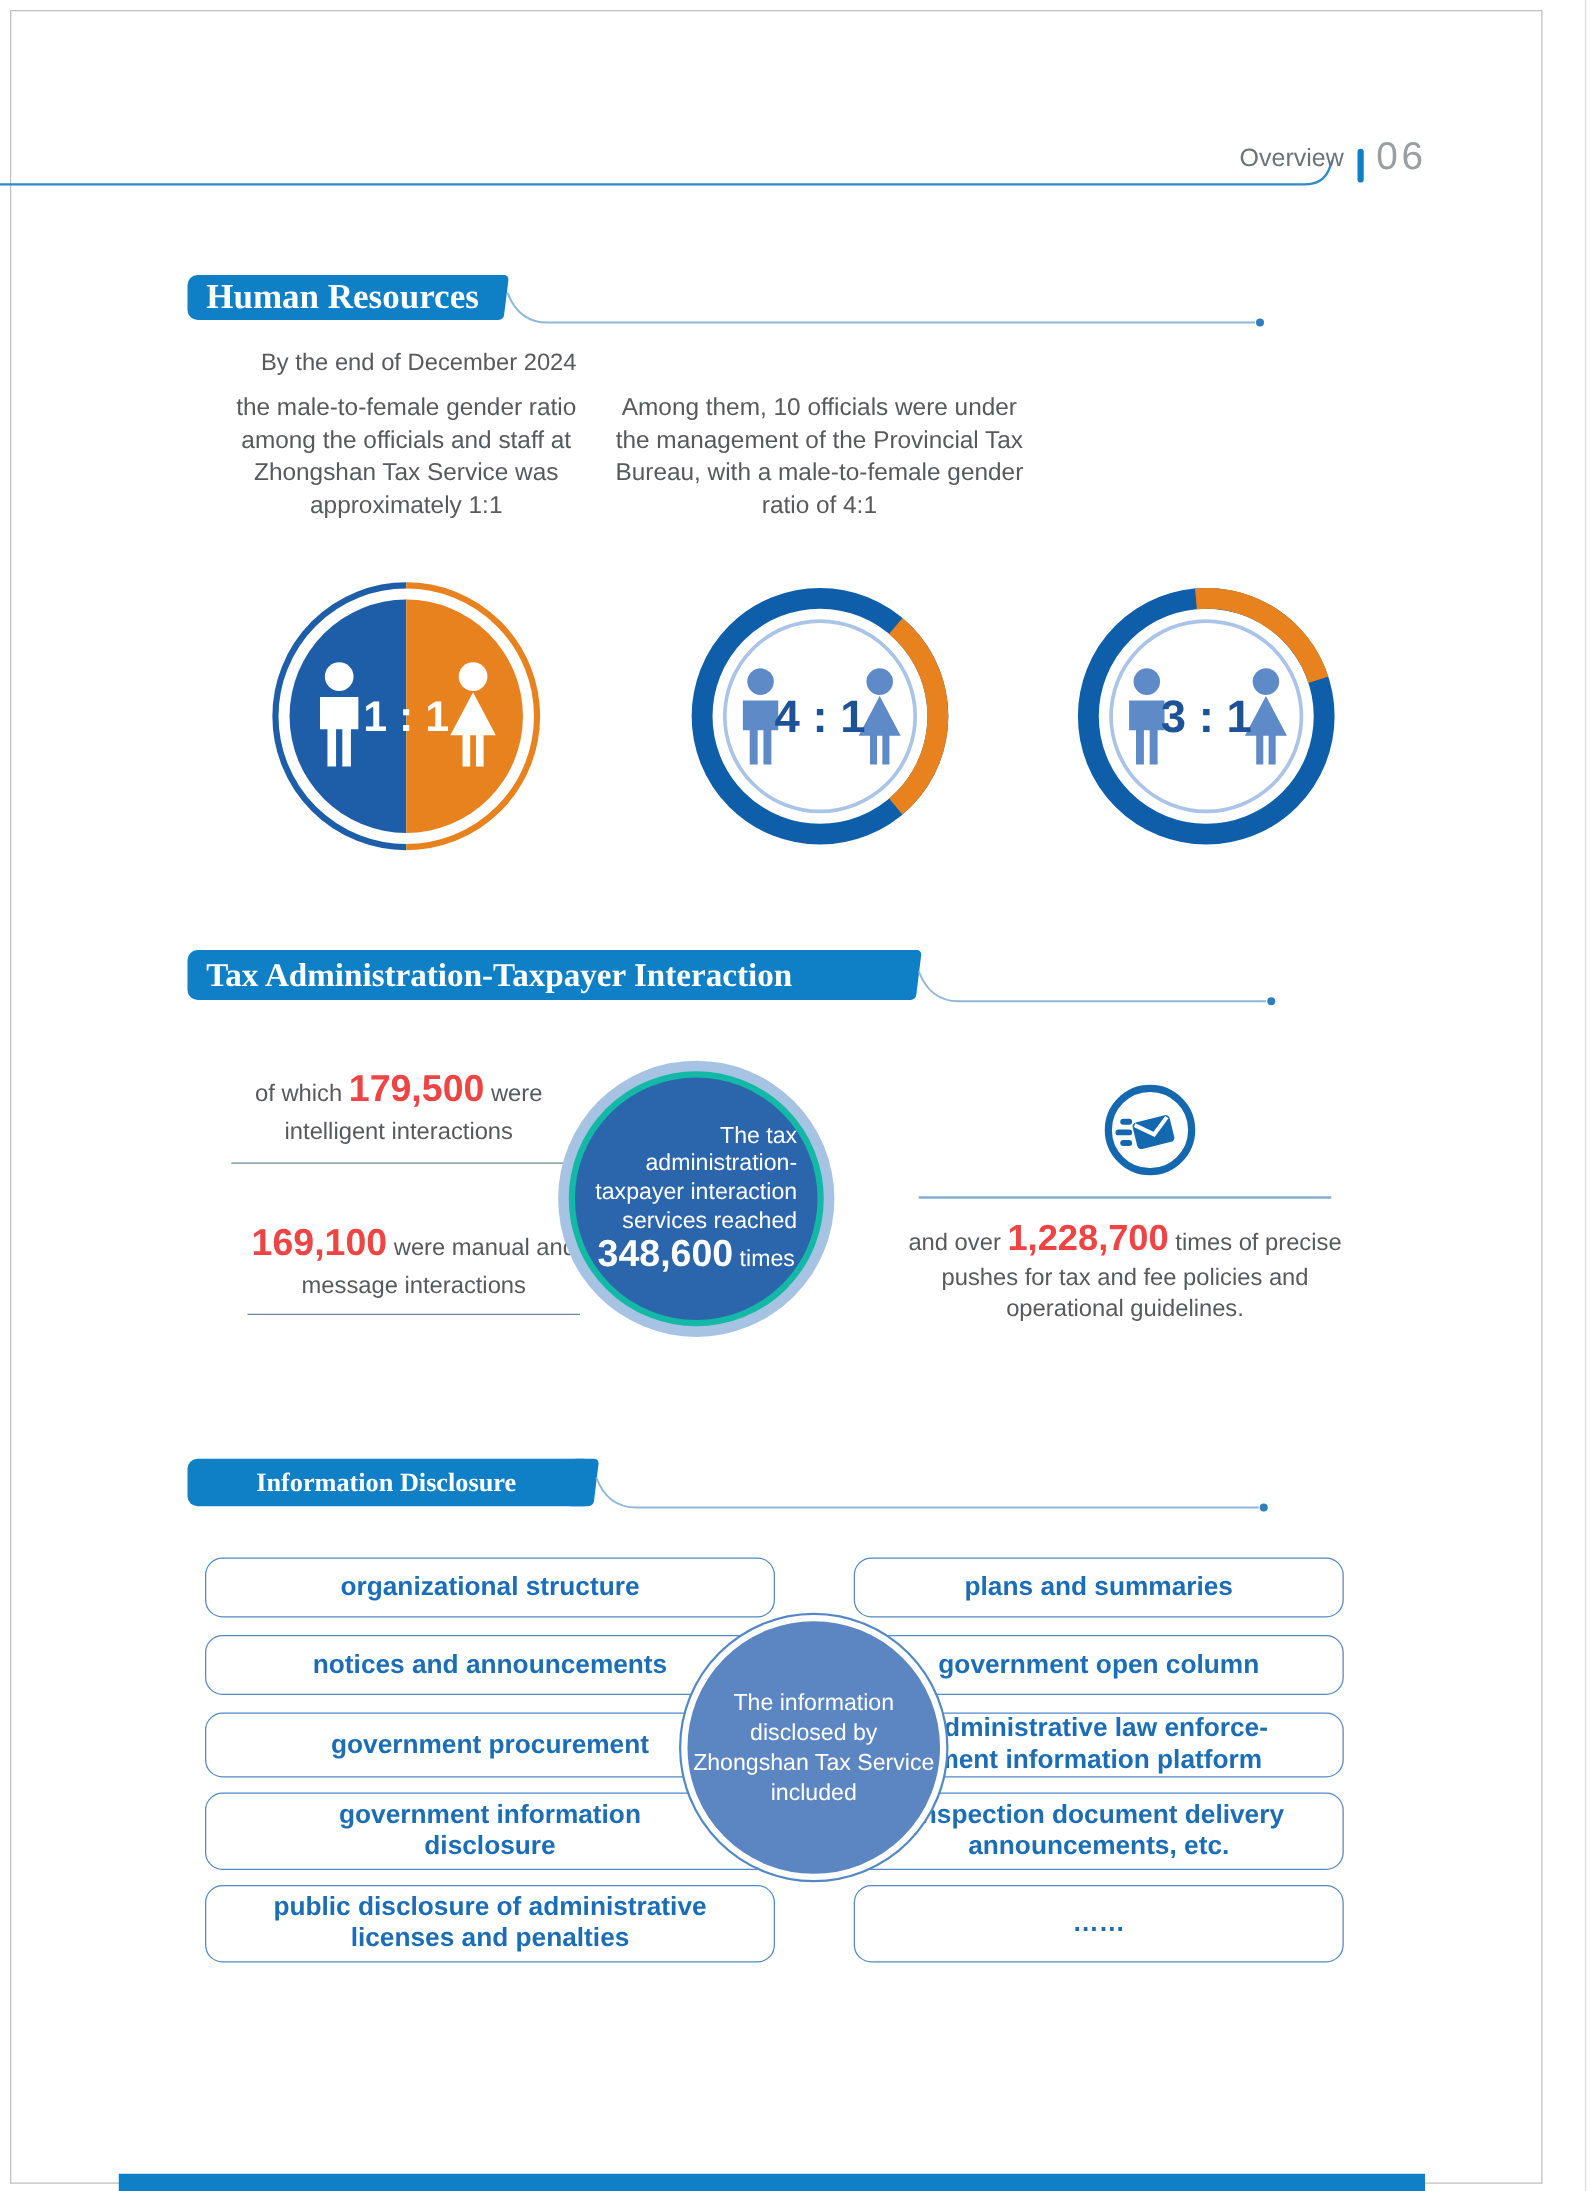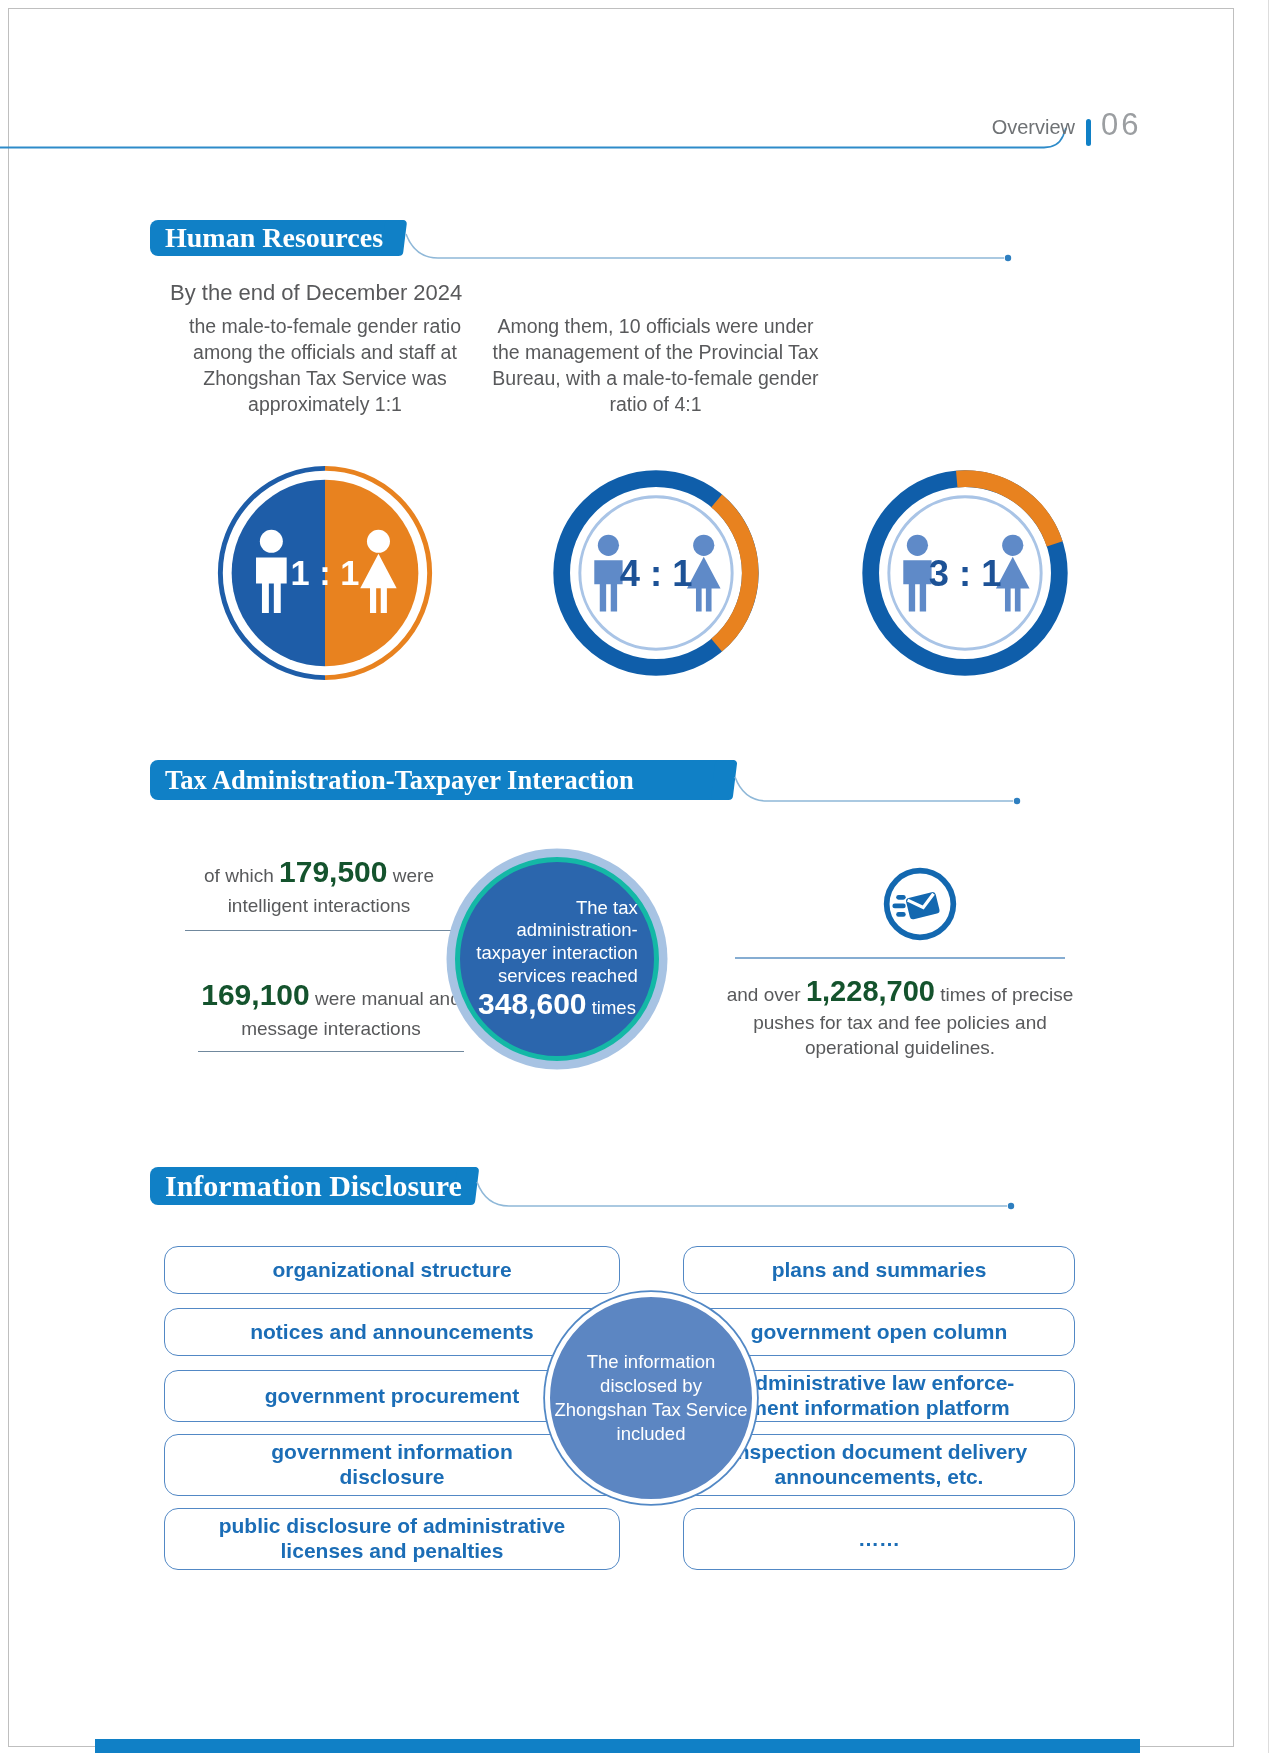--- a/index.html
+++ b/index.html
@@ -14,24 +14,24 @@
   .ov-bar{left:1086px;top:119px;width:5px;height:27px;border-radius:3px;background:#1080c6;}
   .ov-num{left:1101px;top:107px;font-size:31px;color:#9b9ea1;letter-spacing:3px;}
   
   .badge{position:absolute;height:36px;background:#1080c6;border-radius:8px 3px 3px 8px;
          display:flex;align-items:center;padding-left:15px;box-sizing:border-box;}
   .badge::after{content:'';position:absolute;right:-7px;top:0;width:22px;height:100%;
          background:#1080c6;transform:skewX(-7deg);border-radius:4px;}
   .badge span{position:relative;z-index:2;font-family:"Liberation Serif","DejaVu Serif",serif;
          font-weight:bold;color:#fff;white-space:nowrap;}
   
-  .intro{left:170px;top:280px;width:330px;font-size:22px;}
+  .intro{left:170px;top:280px;width:330px;text-align:center;font-size:19px;}
   .colTxt{top:313px;text-align:center;font-size:19.5px;line-height:1.34;}
   .stat{text-align:center;font-size:19px;line-height:1.35;border-bottom:1.5px solid #70889d;}
-  .bignum{font-size:30px;font-weight:bold;color:#14532d;}
+  .bignum{font-size:30px;font-weight:bold;color:#ef4444;}
   .int-circle{left:455px;top:857px;width:194px;height:194px;border-radius:50%;background:#2b66ad;
         border:5px solid #14b8a6;box-shadow:0 0 0 8.5px #a7c3e3;display:flex;flex-direction:column;
         align-items:center;justify-content:center;text-align:right;color:#fff;}
   .int-circle .body{font-size:18.5px;line-height:1.22;white-space:pre-line;}
   .int-circle .val{font-size:30px;font-weight:bold;}
   .int-circle .unit{font-size:18.5px;}
   .divider{left:735px;top:957px;width:330px;height:2px;background:#86add2;}
   .push{left:705px;top:972px;width:390px;text-align:center;font-size:19px;line-height:1.32;}
   
   .dbox{position:absolute;border:1.6px solid #5288c5;border-radius:14px;box-sizing:border-box;
@@ -147,21 +147,21 @@
     <rect x="13" y="41.5" width="14" height="5" rx="2.5" fill="#1368b0"></rect>
     <rect x="17" y="50.5" width="10" height="5" rx="2.5" fill="#1368b0"></rect>
   </svg>
 
   <div class="abs divider"></div>
   <div class="abs push">
     <span>and over </span><span class="bignum" style="font-size:29px;">1,228,700</span><span> times of precise pushes for tax and fee policies and operational guidelines.</span>
   </div>
 
   <div class="badge" style="left:150px;top:1167px;width:320px;height:38px;">
-    <span style="font-size:30px;">Information Disclosure</span>
+    <span style="font-size:21px;margin-left:40px;">Information Disclosure</span>
   </div>
   <svg class="abs" style="left:475px;top:1180px" width="548" height="34">
     <path d="M2,2 C8,18 18,26 34,26 H532" fill="none" stroke="#8fb8d8" stroke-width="1.6"></path>
     <circle cx="536" cy="26" r="3.2" fill="#2e7fc0"></circle>
   </svg>
 
   <div class="dbox" style="left:164px;top:1246px;width:456px;height:48px;"><span>organizational structure</span></div>
   <div class="dbox" style="left:164px;top:1308px;width:456px;height:48px;"><span>notices and announcements</span></div>
   <div class="dbox" style="left:164px;top:1370px;width:456px;height:52px;"><span>government procurement</span></div>
   <div class="dbox" style="left:164px;top:1434px;width:456px;height:62px;"><span>government information

